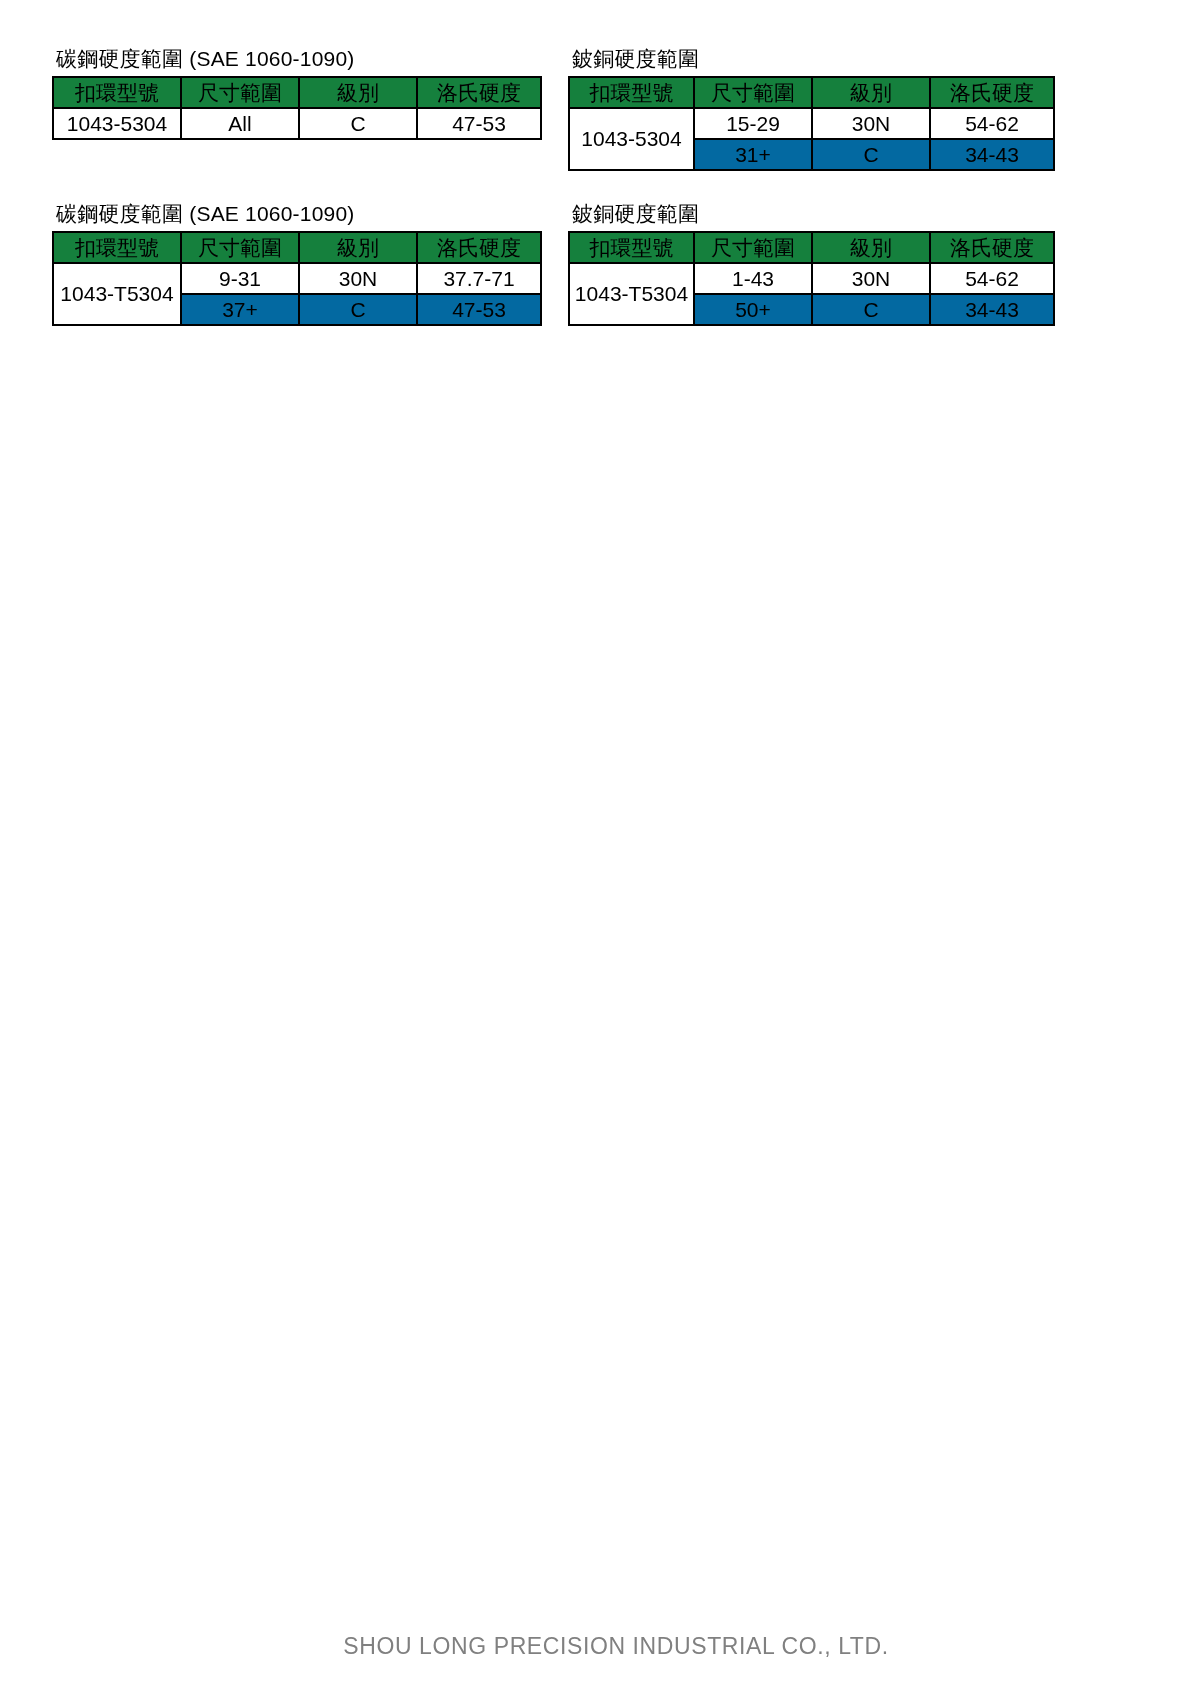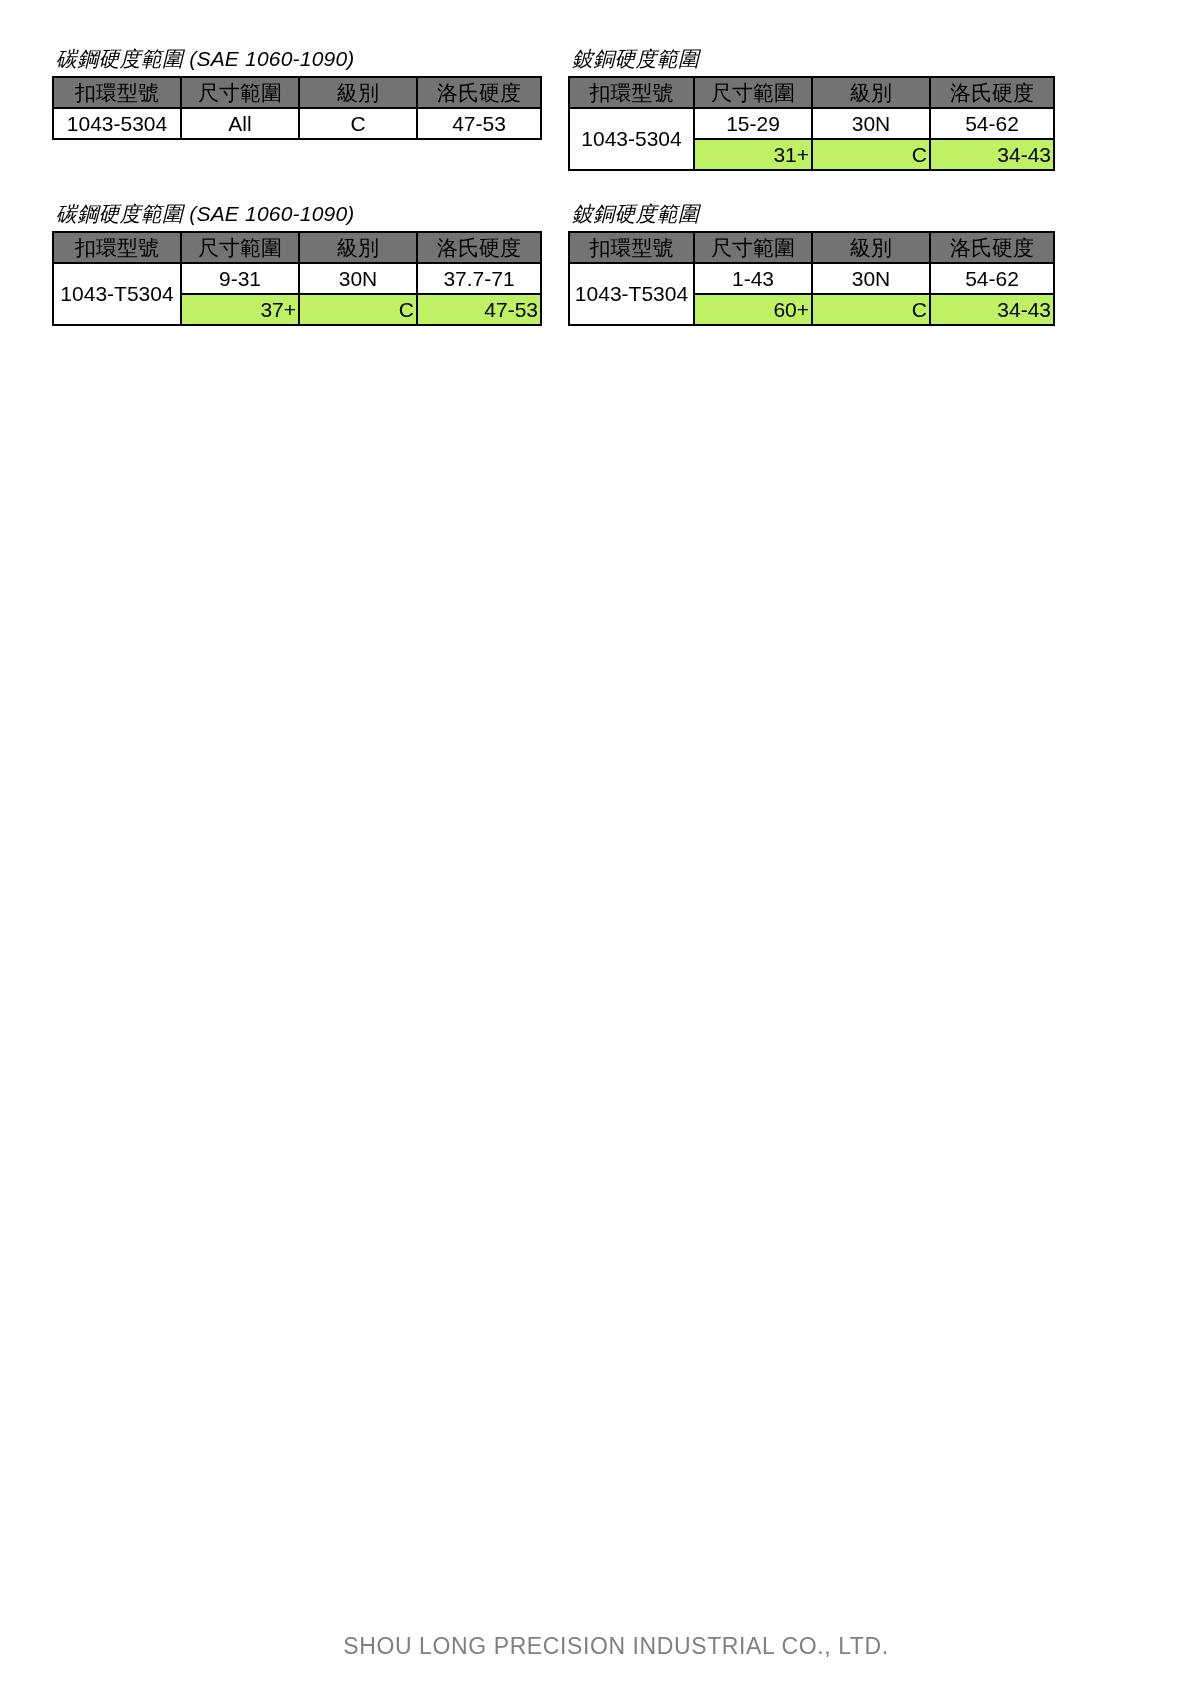--- a/index.html
+++ b/index.html
@@ -27,49 +27,47 @@
   .block {
     position: absolute;
   }
   .block-caption {
     font-size: 21px;
     line-height: 26px;
     color: #000;
     white-space: nowrap;
     margin: 0 0 4px 4px;
     letter-spacing: 0.2px;
-    font-style: italic;
   }
 
   table.hardness {
     border-collapse: collapse;
     table-layout: fixed;
     background: #ffffff;
   }
   table.hardness td, table.hardness th {
     border: 2px solid #000000;
     font-size: 21px;
     line-height: 22px;
     height: 31px;
     text-align: center;
     vertical-align: middle;
     font-weight: normal;
     padding: 0 2px;
     white-space: nowrap;
     box-sizing: border-box;
   }
   table.hardness thead th {
-    background: #737373;
+    background: #15803d;
   }
   table.hardness td.model {
     background: #ffffff;
   }
   table.hardness tr.alt td {
-    background: #bef264;
-    text-align: right;
+    background: #0369a1;
   }
 
   
   .tbl-left col.c0 { width: 128px; }
   .tbl-left col.c1 { width: 118px; }
   .tbl-left col.c2 { width: 118px; }
   .tbl-left col.c3 { width: 124px; }
 
   
   .tbl-right col.c0 { width: 125px; }
@@ -213,21 +211,21 @@
         </tr>
       </thead>
       <tbody>
         <tr>
           <td class="model" rowspan="2">1043-T5304</td>
           <td>1-43</td>
           <td>30N</td>
           <td>54-62</td>
         </tr>
         <tr class="alt">
-          <td>60+</td>
+          <td>50+</td>
           <td>C</td>
           <td>34-43</td>
         </tr>
       </tbody>
     </table>
   </div>
 
   <div class="footer">SHOU LONG PRECISION INDUSTRIAL CO., LTD.</div>
 
 </div>

